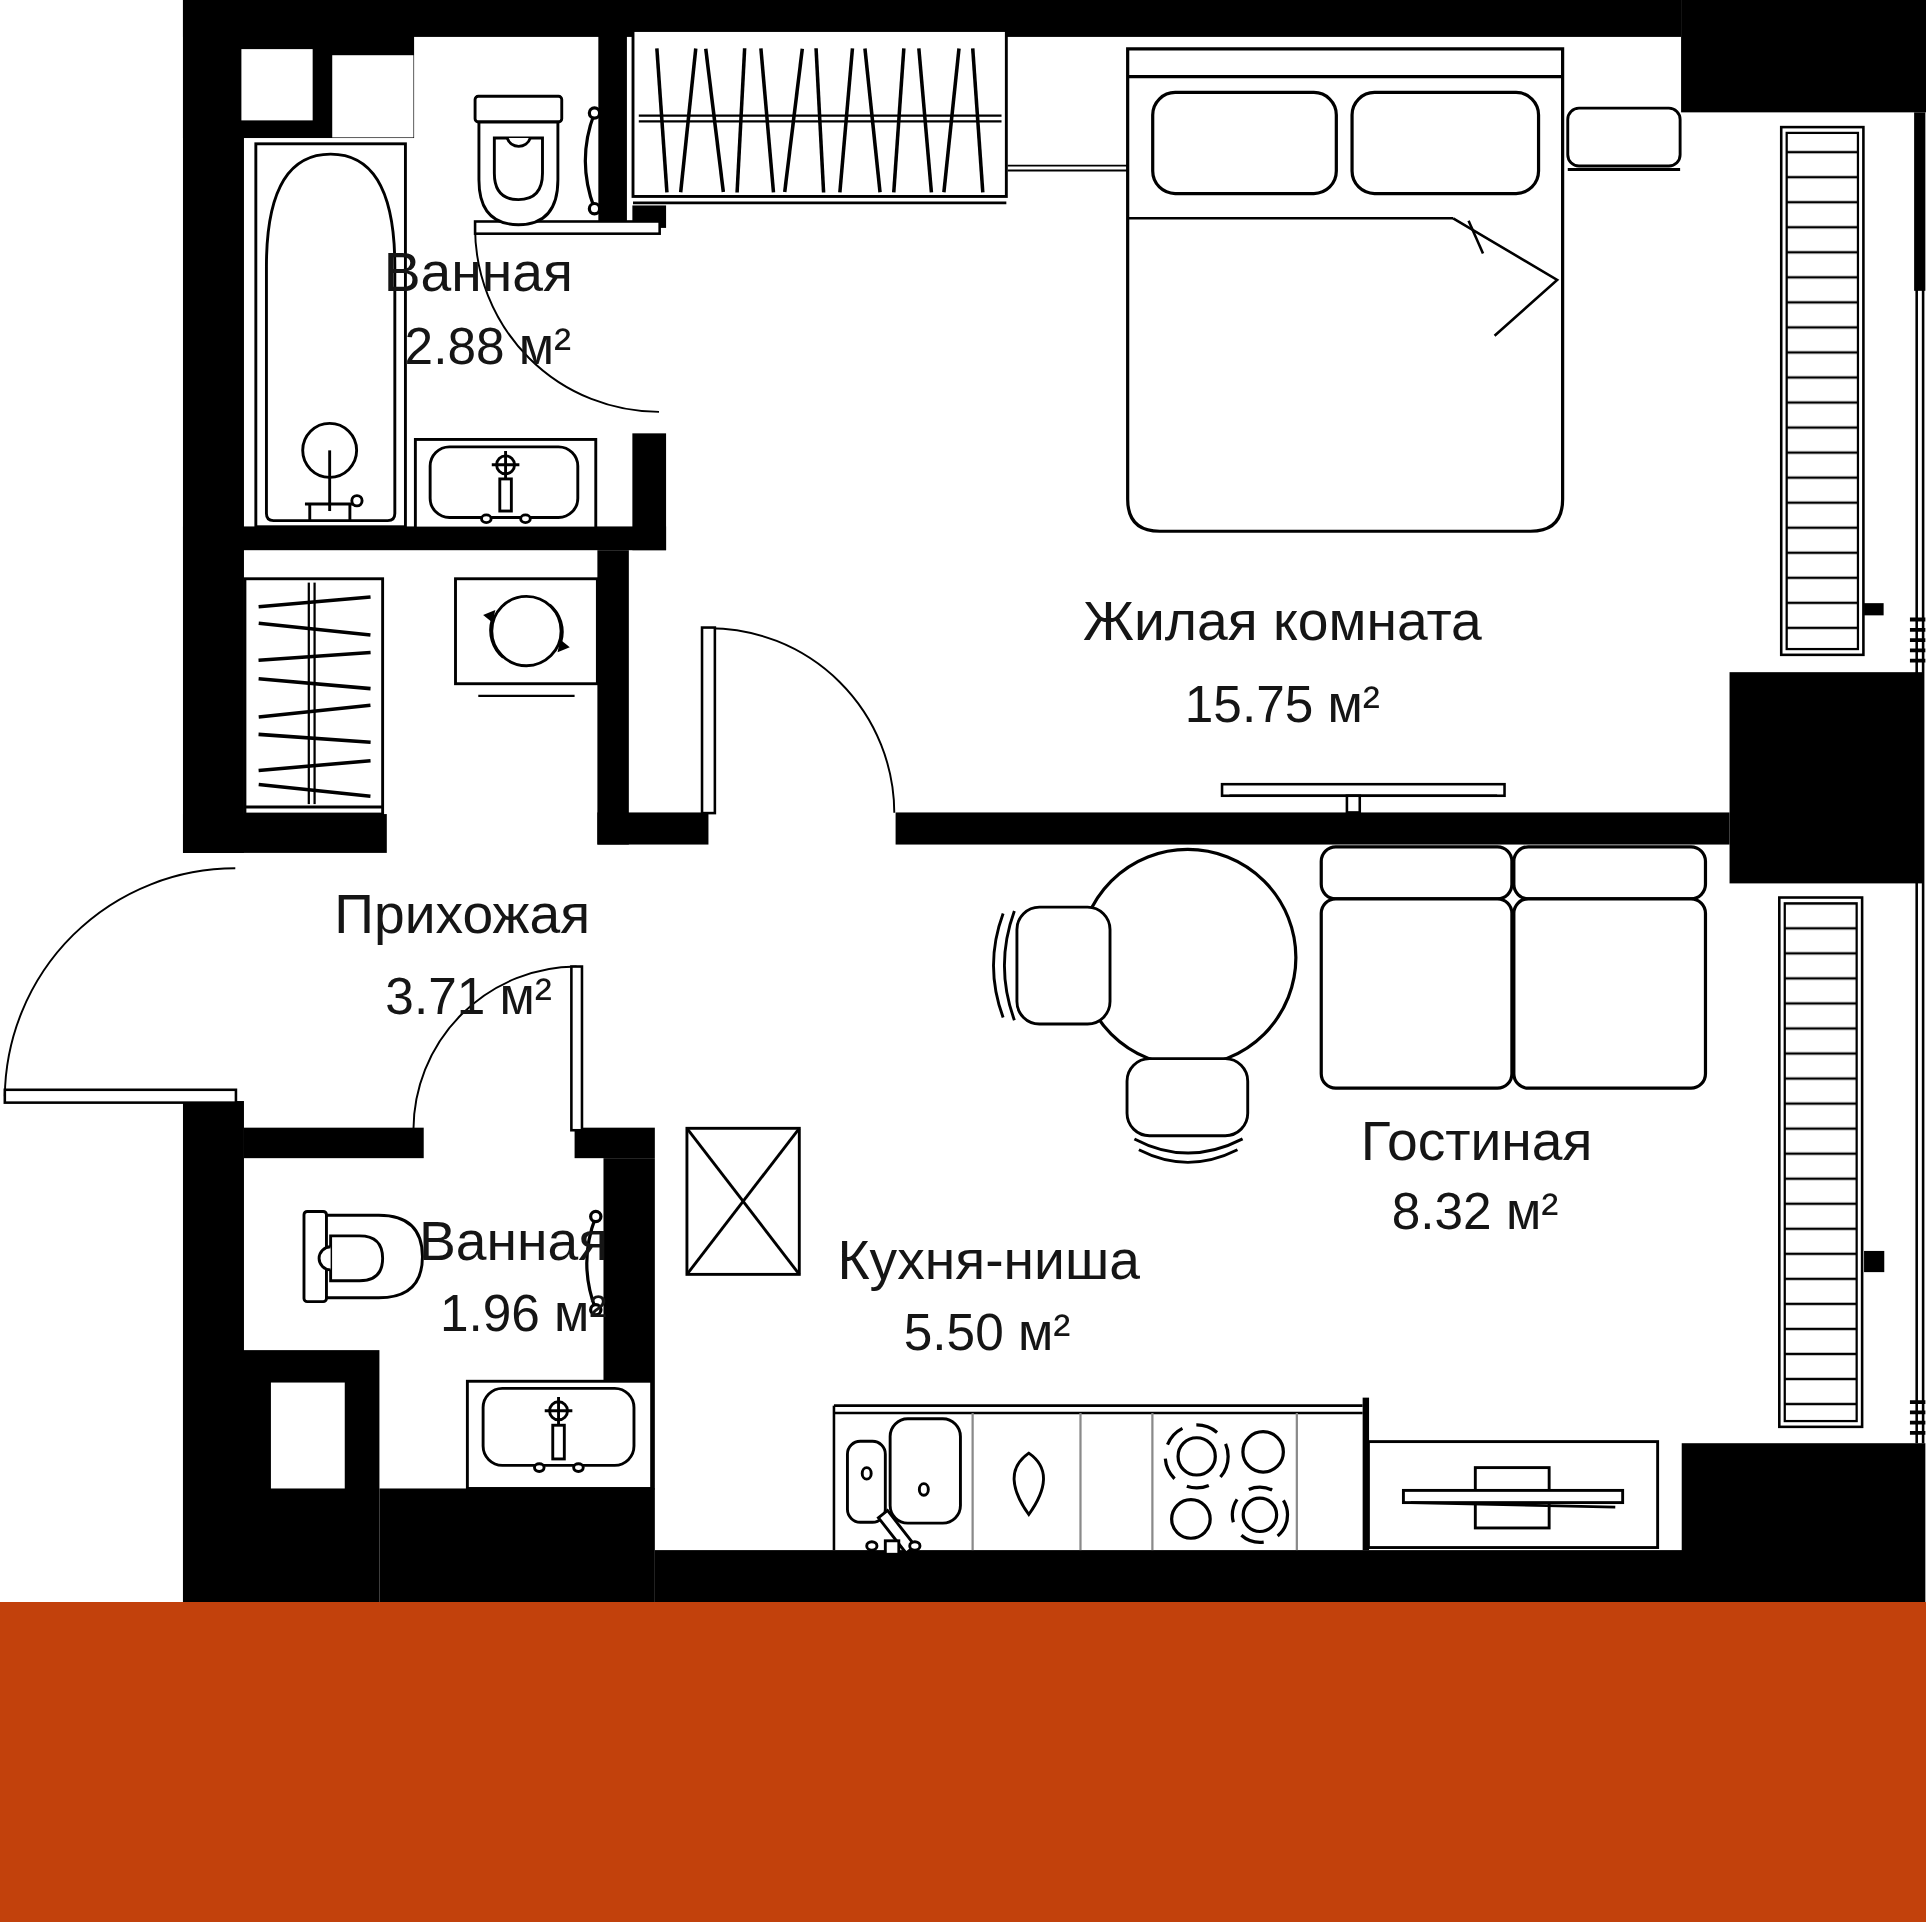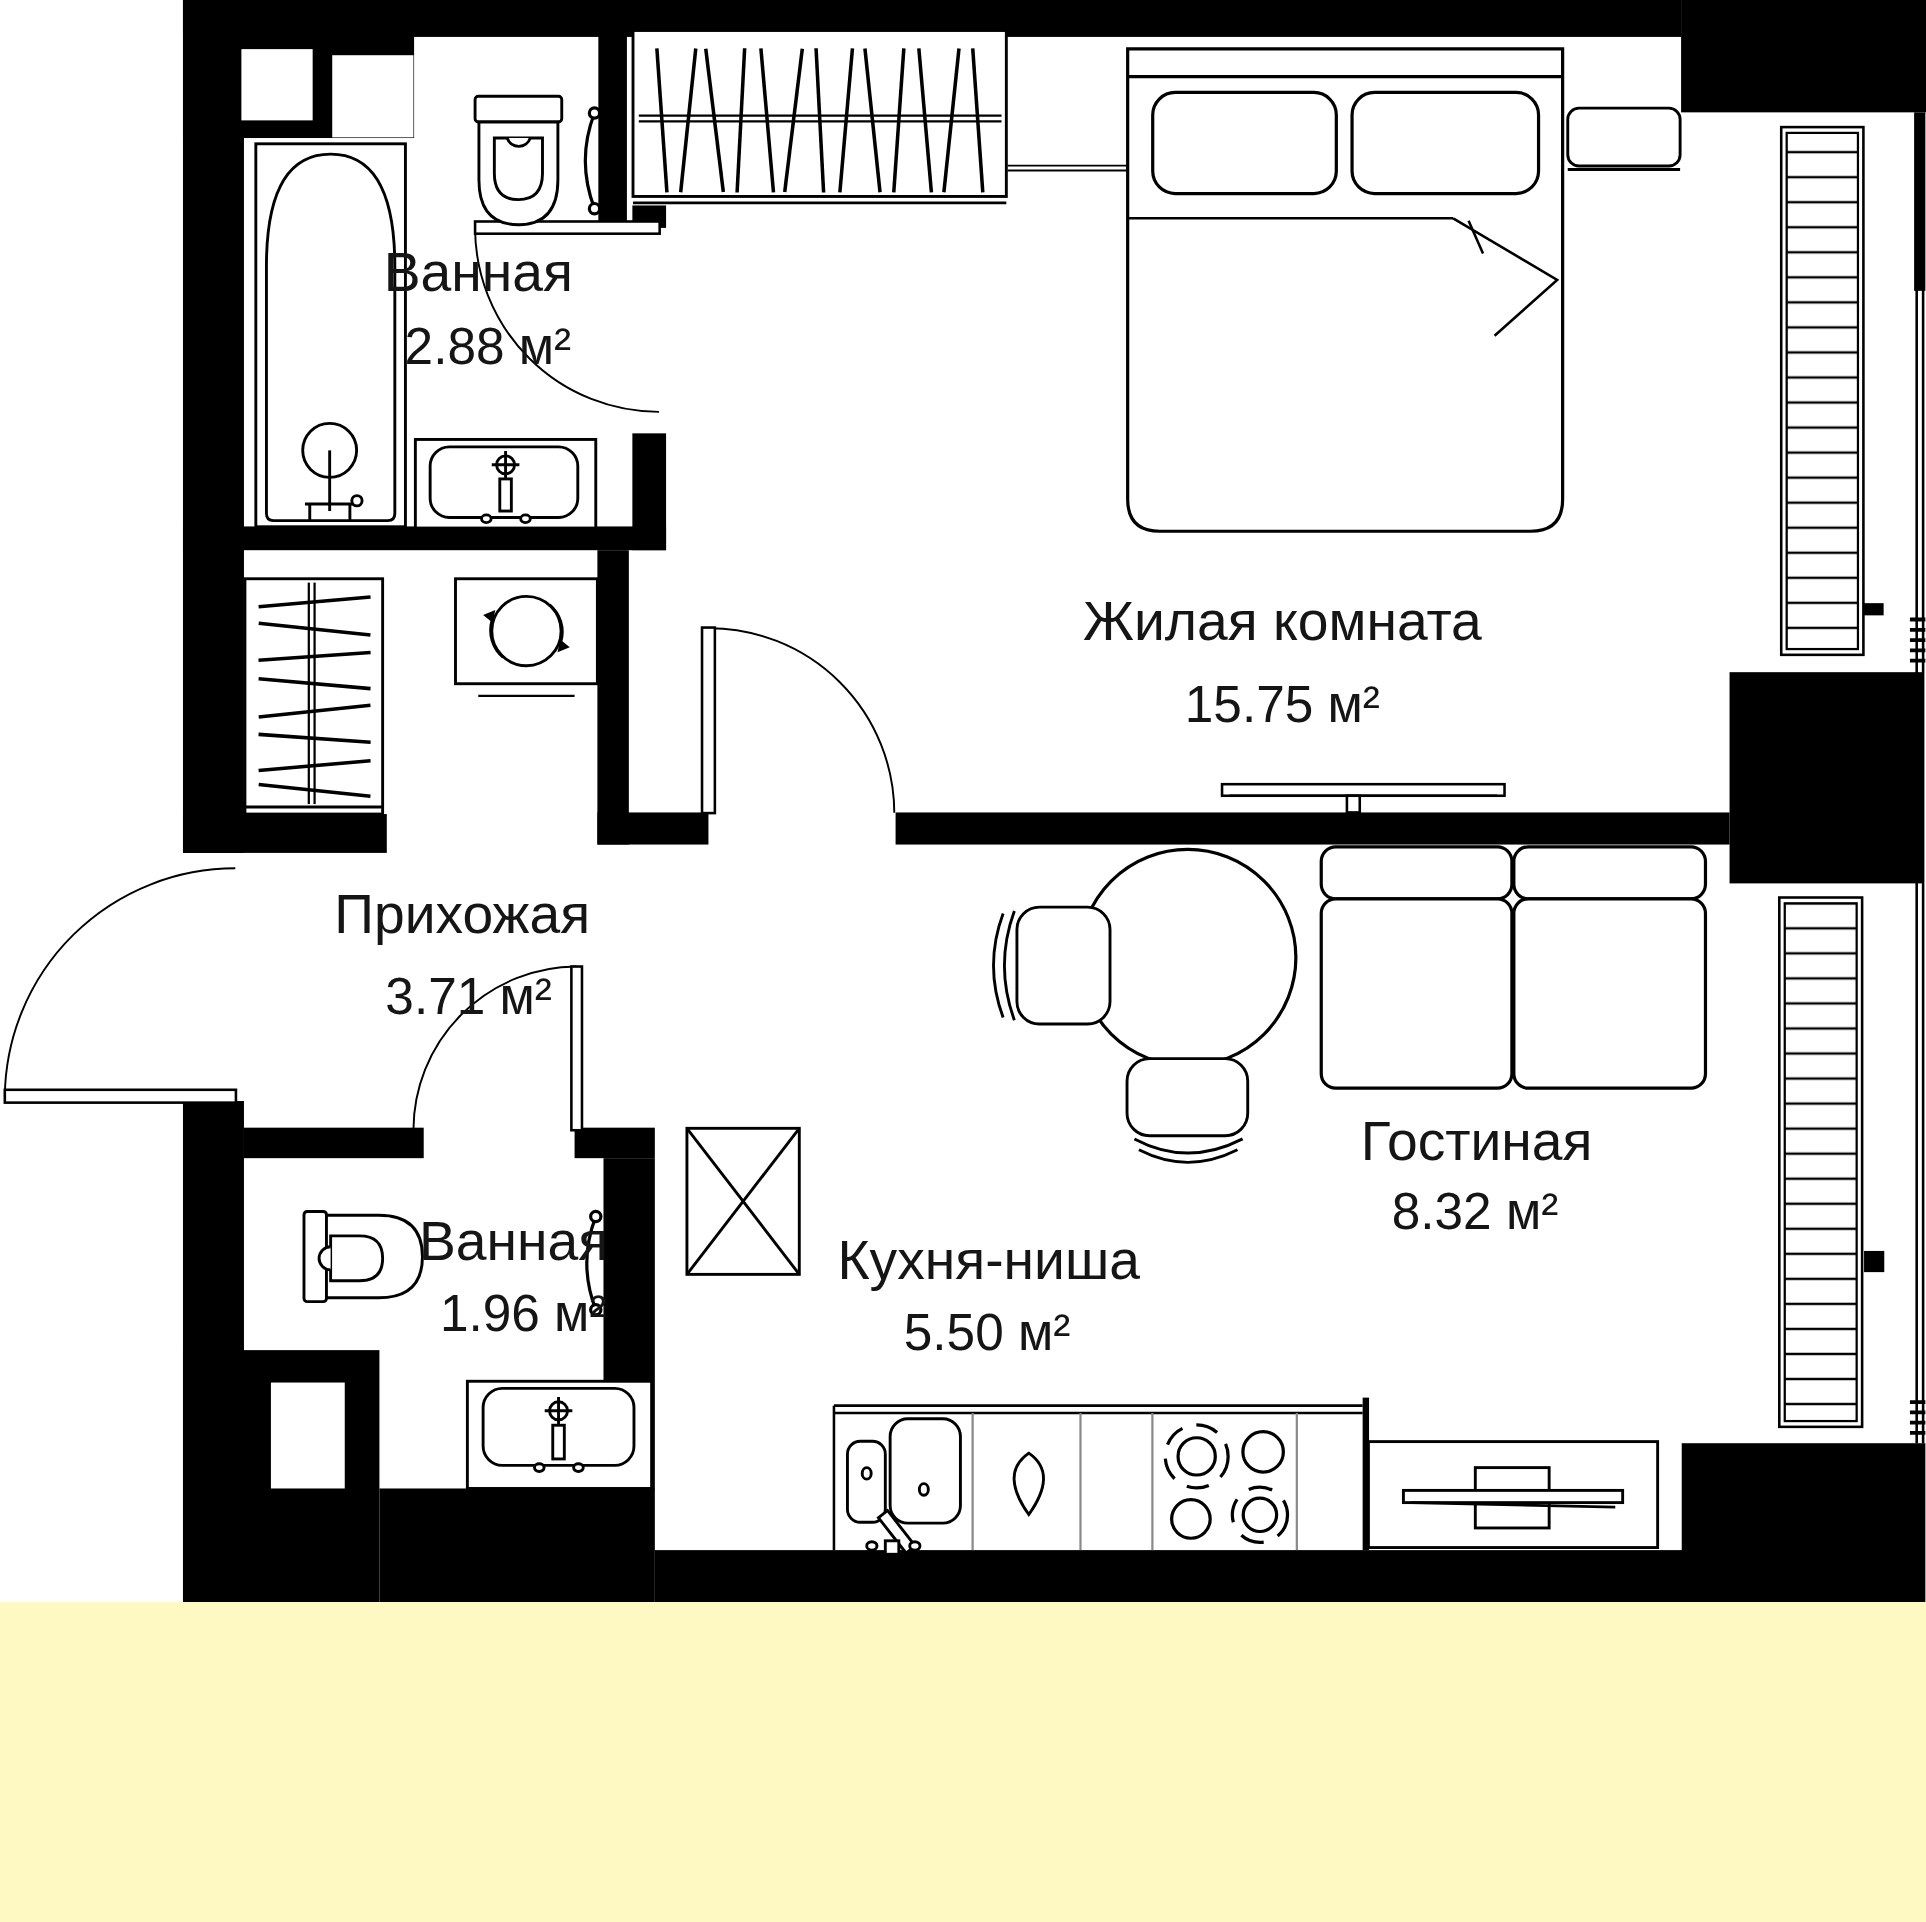--- a/index.html
+++ b/index.html
@@ -1,16 +1,16 @@
 <!DOCTYPE html>
 <html style="font-size:6.2px"><head>
 <meta charset="utf-8">
 <style>
   html,body{margin:0;padding:0;background:#ffffff;}
-  .stage{width:100vw;min-height:100vh;display:flex;align-items:flex-start;justify-content:center;background:#fef9c3;}
+  .stage{width:100vw;min-height:100vh;display:flex;align-items:flex-start;justify-content:center;background:#c2410c;}
   svg.plan{display:block;width:100vw;height:auto;background:#fff;font-family:"Liberation Sans", sans-serif;}
   .room-name{font-size:172px;fill:#151515;}
   .room-area{font-size:160px;fill:#151515;}
   text{user-select:none;}
 </style>
 </head>
 <body>
 
 <div class="stage">
 <svg class="plan" viewBox="0 0 6000 4991" preserveAspectRatio="xMidYMid meet">

